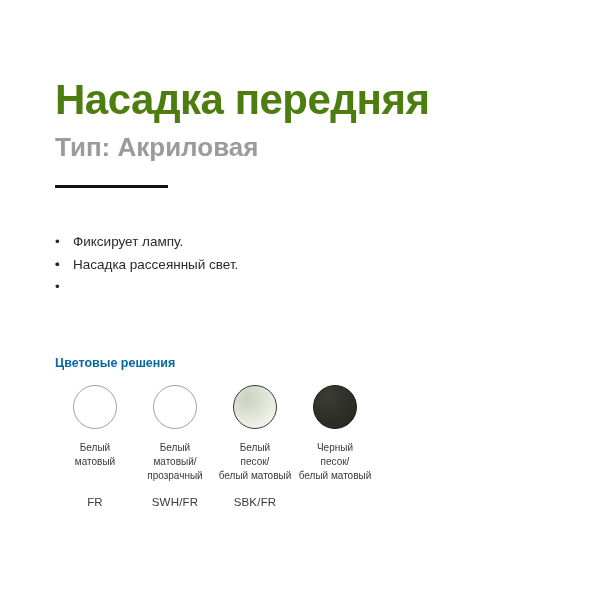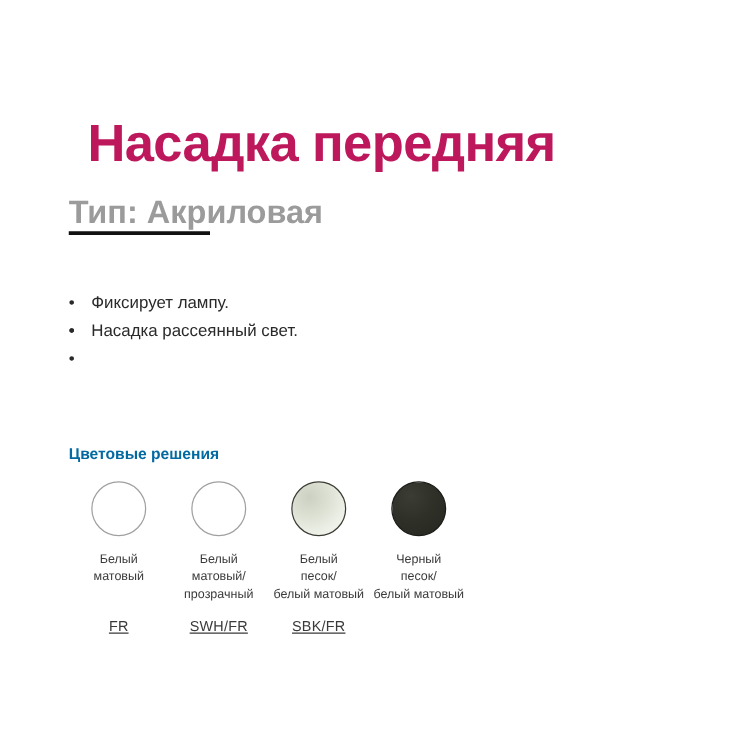--- a/index.html
+++ b/index.html
@@ -25,26 +25,26 @@
   }
 
   
   .header {
     position: absolute;
     left: 55px;
     top: 76px;
     width: 500px;
   }
   .title {
-    margin: 15px;
+    margin: 0;
     font-size: 42px;
     line-height: 48px;
     font-weight: 700;
     letter-spacing: -0.5px;
-    color: #be185d;
+    color: #4d7c0f;
     white-space: nowrap;
   }
   .subtitle {
     margin: 8px 0 0 0;
     font-size: 26px;
     line-height: 30px;
     font-weight: 700;
     color: #9b9b9b;
     letter-spacing: 0px;
     white-space: nowrap;
@@ -136,21 +136,20 @@
     line-height: 14px;
     color: #3a3a3a;
     width: 86px;
   }
   .swatch-code {
     margin-top: 12px;
     font-size: 11.5px;
     line-height: 14px;
     color: #3a3a3a;
     letter-spacing: 0.2px;
-    text-decoration: underline;
   }
 
   .labels-row, .codes-row {
     display: flex;
     align-items: flex-start;
   }
   .labels-row .swatch-col { justify-content: flex-end; }
 </style>
 </head>
 <body>

